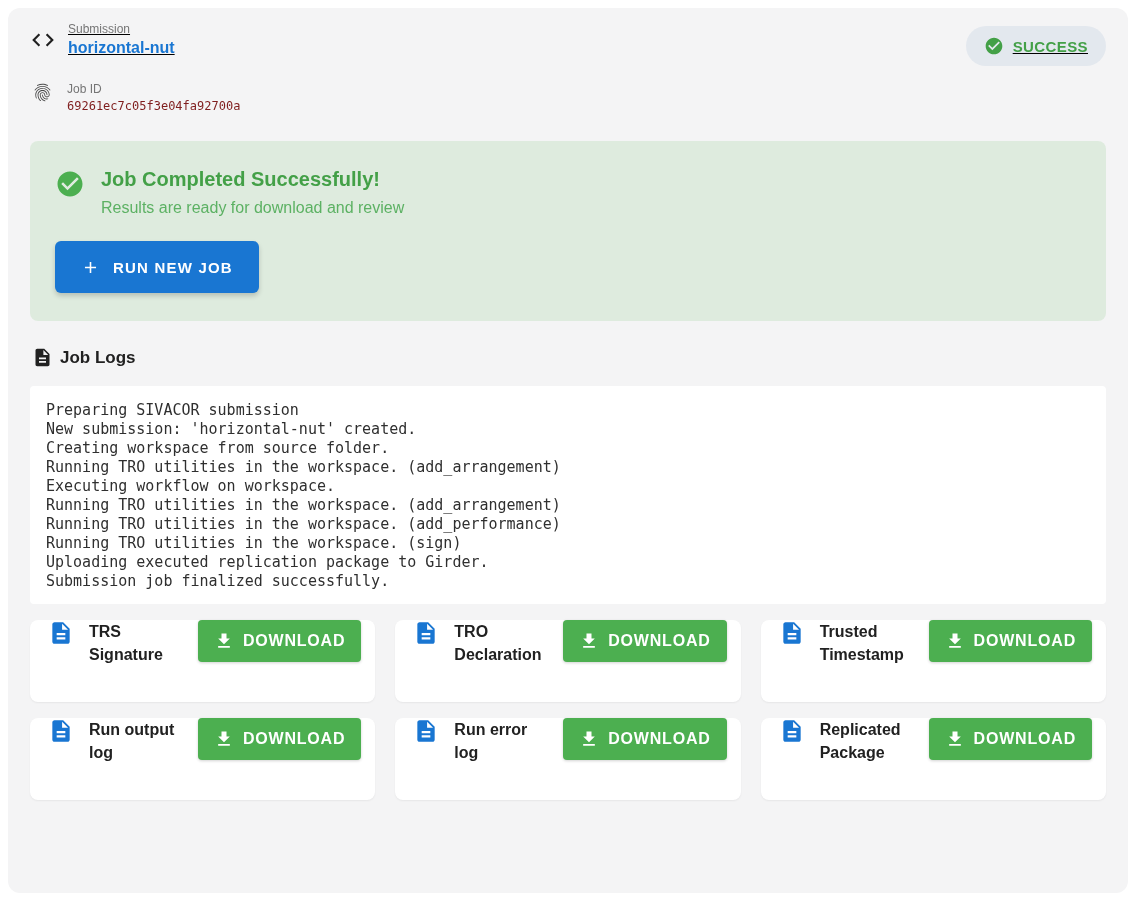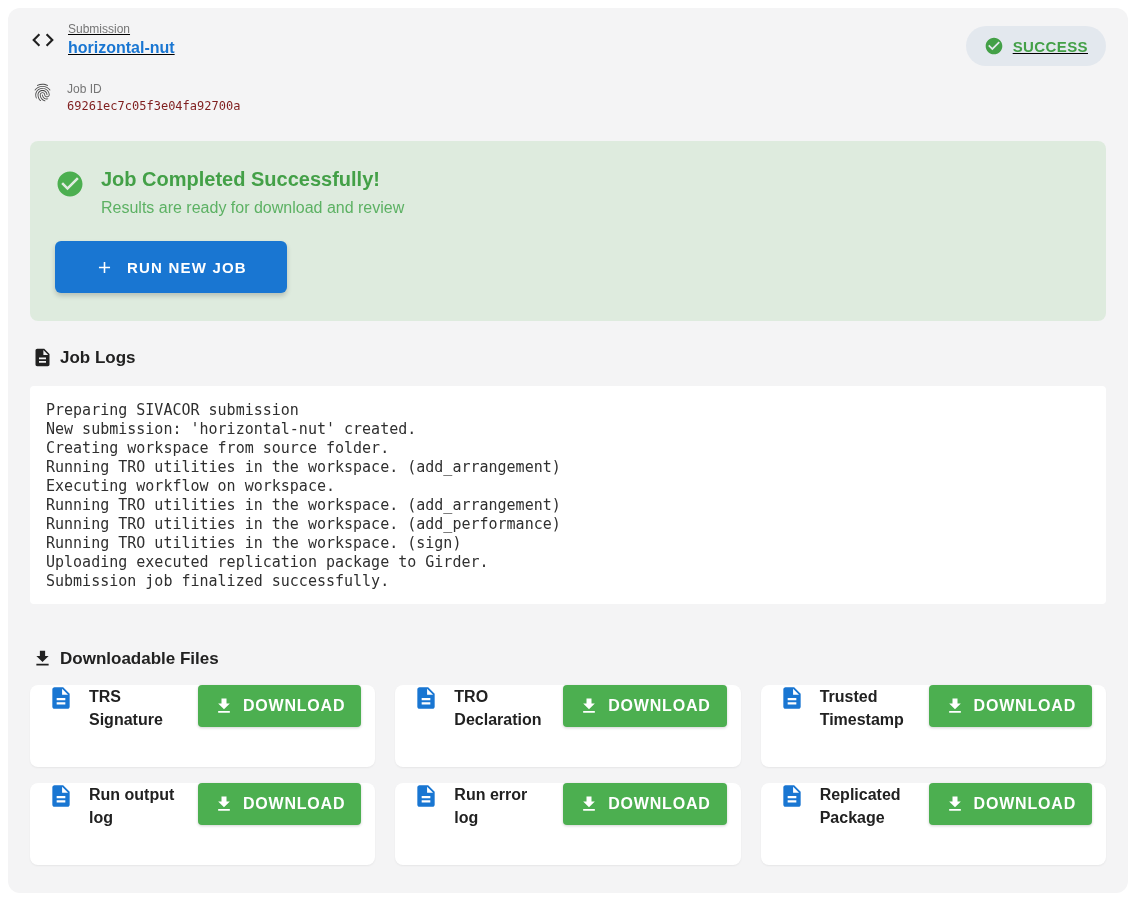--- a/index.html
+++ b/index.html
@@ -23,21 +23,21 @@
   .status-badge span { font-size:15px; font-weight:bold; color:#43a047; letter-spacing:0.4px; }
   
   .banner {
     margin:28px 22px 0 22px; background:#deebde; border-radius:8px;
     padding:26px 25px 28px 25px; height:180px;
   }
   .banner-head { display:flex; align-items:flex-start; gap:16px; }
   .banner-title { font-size:20px; font-weight:bold; color:#43a047; line-height:1.2; }
   .banner-subtitle { font-size:16px; color:#5cb163; margin-top:8px; }
   .run-btn {
-    margin-top:24px; height:52px; padding:0 40px; border:none; border-radius:6px;
+    margin-top:24px; height:52px; padding:0 26px; border:none; border-radius:6px;
     background:#1976d2; color:#ffffff; font-family:inherit; font-size:15px; font-weight:bold;
     letter-spacing:1.2px; display:inline-flex; align-items:center; gap:13px; cursor:pointer;
     box-shadow:0 3px 5px rgba(0,0,0,0.18);
   }
   
   .section-head { margin:26px 22px 0 24px; display:flex; align-items:center; gap:7px; }
   .section-head h2 { font-size:17px; font-weight:bold; color:#212121; }
   
   .log-box {
     margin:18px 22px 0 22px; background:#ffffff; border-radius:4px;
@@ -141,28 +141,20 @@
 Creating workspace from source folder.
 Running TRO utilities in the workspace. (add_arrangement)
 Executing workflow on workspace.
 Running TRO utilities in the workspace. (add_arrangement)
 Running TRO utilities in the workspace. (add_performance)
 Running TRO utilities in the workspace. (sign)
 Uploading executed replication package to Girder.
 Submission job finalized successfully.</pre>
   </div>
 
-  <div class="section-head" style="margin-top:44px;">
-    <span class="icon">
-      <svg width="21" height="21" viewBox="0 0 24 24">
-          <path fill="#212121" d="M19 9h-4V3H9v6H5l7 7 7-7zM5 18v2h14v-2H5z"></path>
-        </svg>
-    </span>
-    <h2>Downloadable Files</h2>
-  </div>
 
   <div class="files-grid">
 
     <div class="file-card">
       <span class="icon">
         <svg width="26" height="26" viewBox="0 0 24 24">
             <path fill="#1976d2" d="M14 2H6c-1.1 0-1.99.9-1.99 2L4 20c0 1.1.89 2 1.99 2H18c1.1 0 2-.9 2-2V8l-6-6zm2 16H8v-2h8v2zm0-4H8v-2h8v2zm-3-5V3.5L18.5 9H13z"></path>
           </svg>
       </span>
       <span class="file-label">TRS Signature</span>

